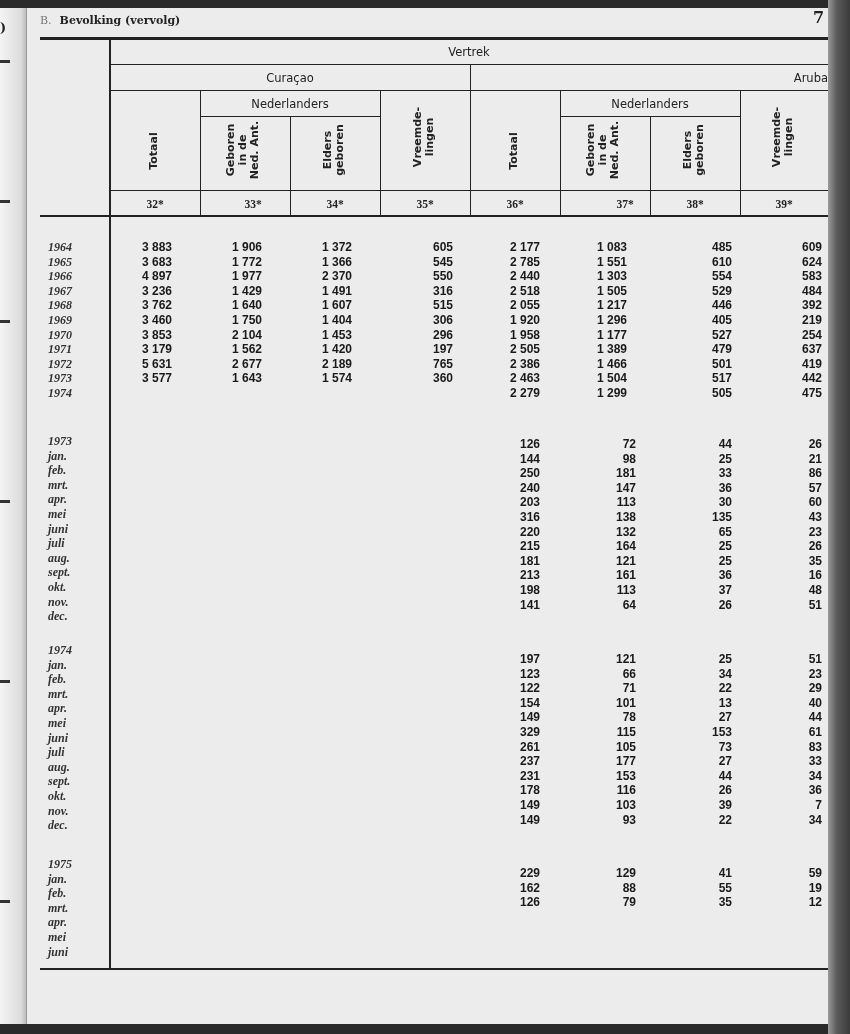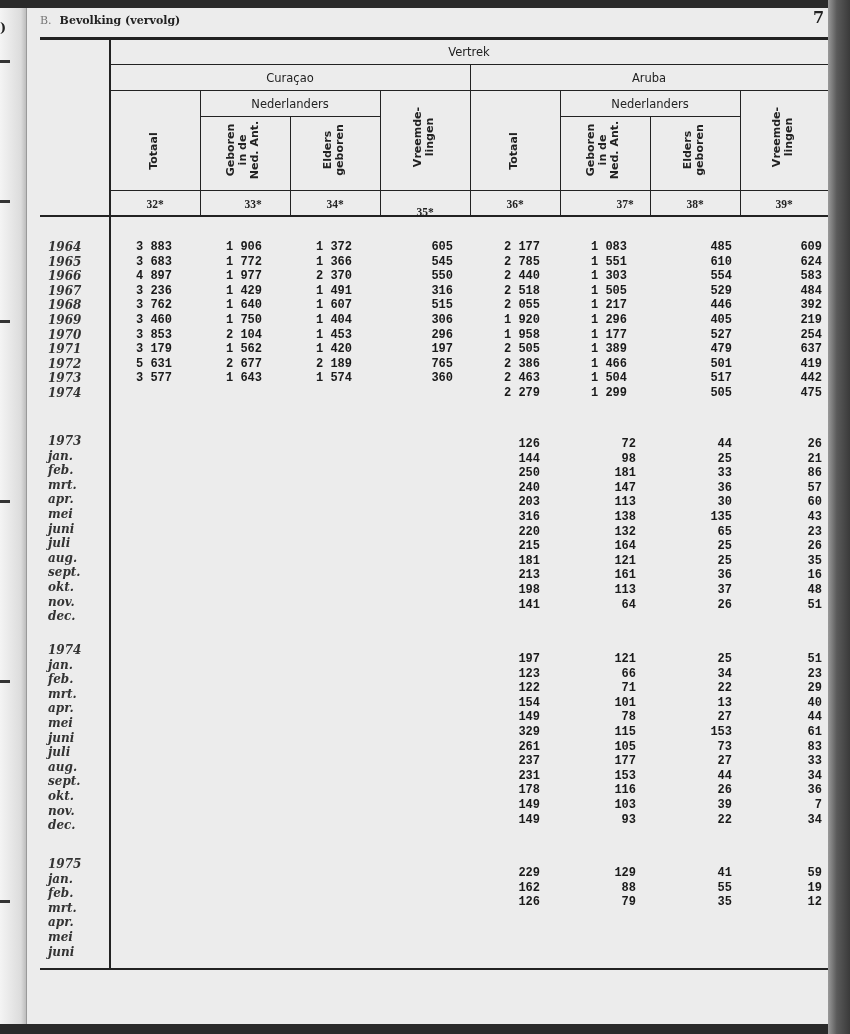--- a/index.html
+++ b/index.html
@@ -50,24 +50,24 @@
   .colnum {
     position: absolute; top: 198px; font-family: Liberation Serif, serif; font-size: 11.5px; font-weight: bold; color: #222;
     text-align: center;
   }
 
   .stub {
     position: absolute; left: 48px; width: 60px;
     font-family: "DejaVu Serif", serif; font-style: italic; font-weight: bold;
     font-size: 12px; line-height: 14.6px; color: #333;
   }
-  .stub div { height: 14.6px; }
+  .stub div { height: 14.6px; font-family: Liberation Serif, serif; }
   .col {
     position: absolute; text-align: right;
-    font-family: Liberation Mono, monospace; font-weight: bold; font-size: 12px; line-height: 14.6px; color: #1a1a1a;
+    font-family: Liberation Sans, sans-serif; font-weight: bold; font-size: 12px; line-height: 14.6px; color: #1a1a1a;
   }
   .col div { height: 14.6px; }
 </style>
 </head>
 <body>
 
 <div class="page"></div>
 <div class="left-strip"></div>
 <div class="left-glyph">)</div>
 <div class="binding-mark" style="top:60px"></div>
@@ -96,21 +96,21 @@
 <div class="vr" style="left:470px; top:64px; width:1px; height:152px;"></div>
 <div class="vr" style="left:200px; top:90px; width:1px; height:126px;"></div>
 <div class="vr" style="left:290px; top:116px; width:1px; height:100px;"></div>
 <div class="vr" style="left:380px; top:90px; width:1px; height:126px;"></div>
 <div class="vr" style="left:560px; top:90px; width:1px; height:126px;"></div>
 <div class="vr" style="left:650px; top:116px; width:1px; height:100px;"></div>
 <div class="vr" style="left:740px; top:90px; width:1px; height:126px;"></div>
 
 <div class="hdr-label" style="left:110px; top:45px; width:718px;">Vertrek</div>
 <div class="hdr-label" style="left:110px; top:71px; width:360px;">Curaçao</div>
-<div class="hdr-label" style="left:470px; top:71px; width:358px;">Aruba</div>
+<div class="hdr-label" style="left:470px; top:71px; width:358px;text-align:right;">Aruba</div>
 <div class="hdr-label" style="left:200px; top:97px; width:180px;">Nederlanders</div>
 <div class="hdr-label" style="left:560px; top:97px; width:180px;">Nederlanders</div>
 
 <div class="rot" style="left:105px; top:144px; width:100px; height:14px;">Totaal</div>
 <div class="rot" style="left:195px; top:130px; width:100px; height:40px;">Geboren
 in de
 Ned. Ant.</div>
 <div class="rot" style="left:285px; top:137px; width:100px; height:26px;">Elders
 geboren</div>
 <div class="rot" style="left:375px; top:124px; width:100px; height:26px;">Vreemde-
@@ -120,21 +120,21 @@
 in de
 Ned. Ant.</div>
 <div class="rot" style="left:645px; top:137px; width:100px; height:26px;">Elders
 geboren</div>
 <div class="rot" style="left:734px; top:124px; width:100px; height:26px;">Vreemde-
 lingen</div>
 
 <div class="colnum" style="left:110px; width:90px;">32*</div>
 <div class="colnum" style="left:208px; width:90px;">33*</div>
 <div class="colnum" style="left:290px; width:90px;">34*</div>
-<div class="colnum" style="left:380px; width:90px;margin-top:8px;">35*</div>
+<div class="colnum" style="left:380px; width:90px;">35*</div>
 <div class="colnum" style="left:470px; width:90px;">36*</div>
 <div class="colnum" style="left:560px; width:90px;padding-left:20px;">37*</div>
 <div class="colnum" style="left:650px; width:90px;">38*</div>
 <div class="colnum" style="left:740px; width:88px;">39*</div>
 
 <div class="stub" style="top:240px;">
   <div>1964</div>
   <div>1965</div>
   <div>1966</div>
   <div>1967</div>

